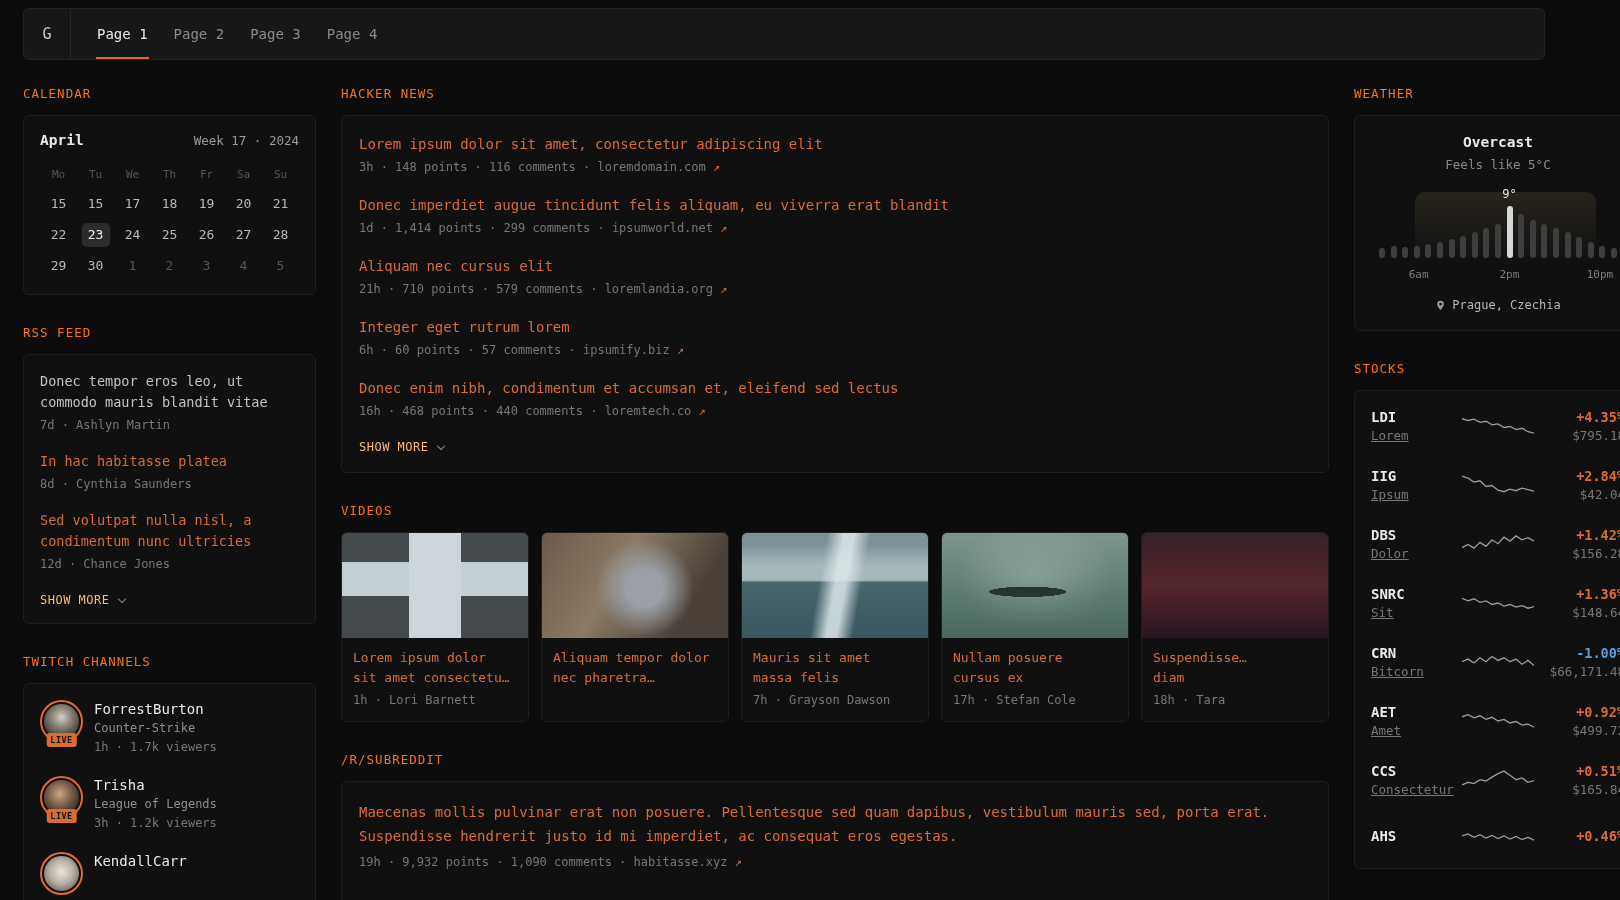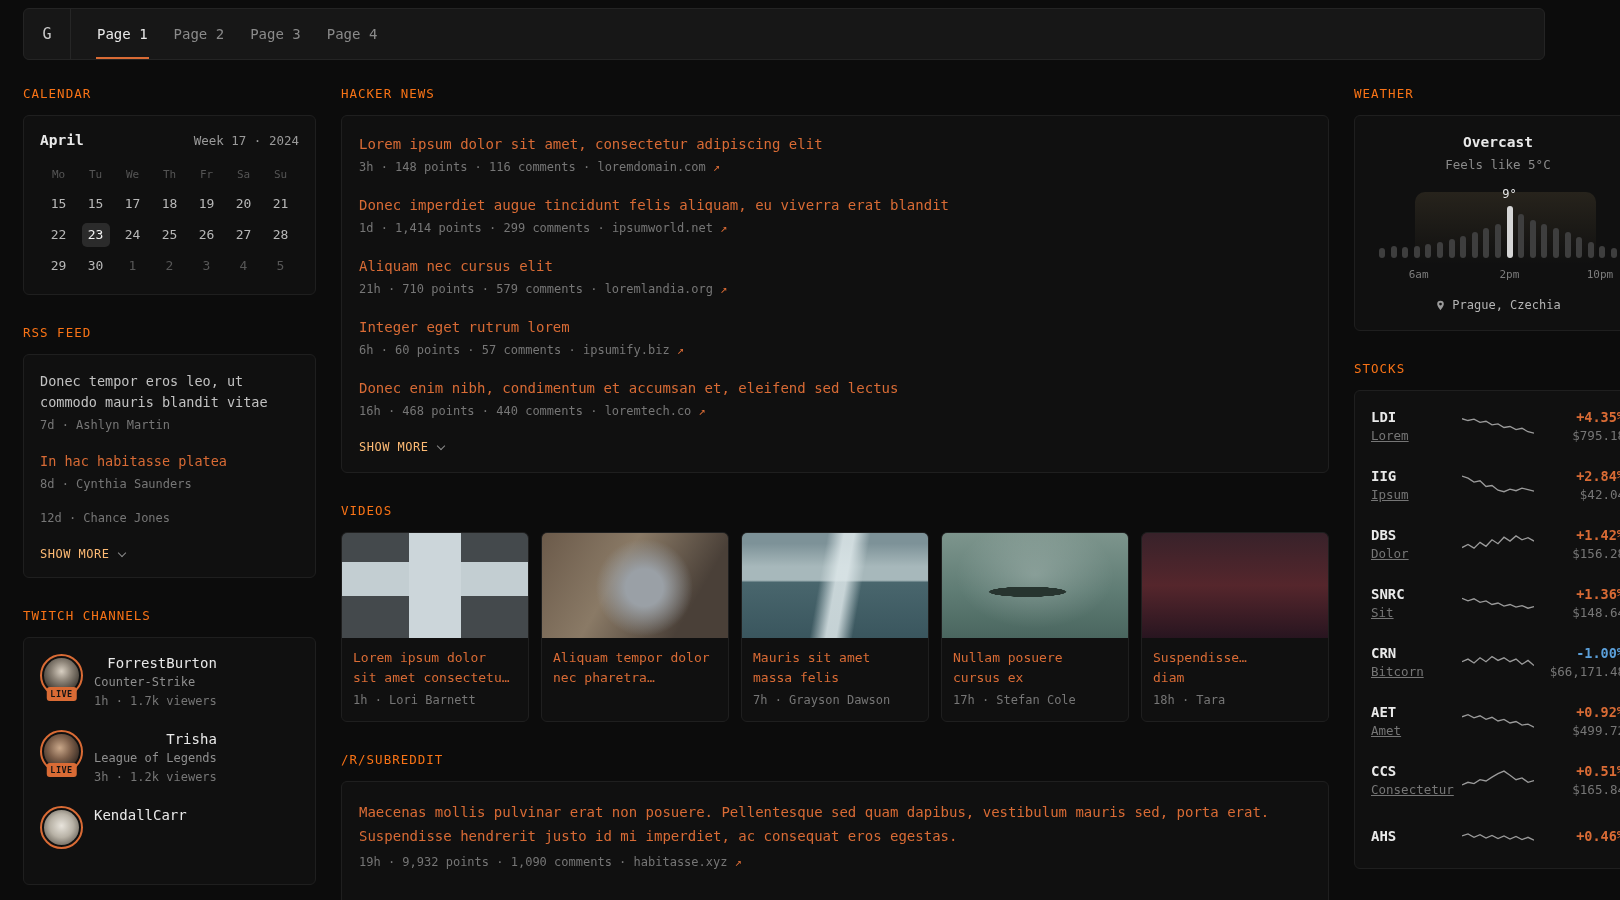--- a/index.html
+++ b/index.html
@@ -92,21 +92,21 @@
   .avatar{width:100%;height:100%;border-radius:50%;}
   .av-1{background:radial-gradient(circle at 50% 38%,#d8cfc2 0%,#8d8478 35%,#4a443c 70%,#2b2824 100%);}
   .av-2{background:radial-gradient(circle at 45% 40%,#caa88a 0%,#7d5f4a 40%,#3a2e26 75%);}
   .av-3{background:radial-gradient(circle at 50% 45%,#e8e4dc 0%,#b8b2a6 45%,#6e685e 80%);}
   .live-badge{
     position:absolute;bottom:-6px;left:50%;transform:translateX(-50%);
     background:var(--accent);color:#141414;font-size:8.5px;font-weight:bold;
     padding:2px 4px;border-radius:3px;letter-spacing:.5px;
   }
   .live-badge:empty{display:none;}
-  .ch-name{display:block;color:var(--bright);font-size:14px;line-height:19px;text-decoration:none;cursor:pointer;text-align:right;}
+  .ch-name{display:block;color:var(--bright);font-size:14px;line-height:19px;text-decoration:none;cursor:pointer;}
   .ch-game{color:#8f8f8f;font-size:12px;line-height:19px;}
   .ch-info .meta{line-height:19px;}
 
   
   .hn-item{margin-bottom:19px;}
   .hn-title{
     display:block;color:var(--accent);font-size:14px;line-height:21px;text-decoration:none;cursor:pointer;
     margin-bottom:4px;
   }
   .domain{color:var(--dim);text-decoration:none;cursor:pointer;}
@@ -251,20 +251,21 @@
         <div class="card">
           <article class="rss-item">
             <a class="rss-title visited">Donec tempor eros leo, ut commodo mauris blandit vitae</a>
             <div class="meta">7d · Ashlyn Martin</div>
           </article>
           <article class="rss-item">
             <a class="rss-title">In hac habitasse platea</a>
             <div class="meta">8d · Cynthia Saunders</div>
           </article>
           <article class="rss-item">
+            <a class="rss-title">Sed volutpat nulla nisl, a condimentum nunc ultricies</a>
             <div class="meta">12d · Chance Jones</div>
           </article>
           <button class="show-more">
             <span>SHOW MORE</span>
             <span class="chev"></span>
           </button>
         </div>
       </div>
 
       <div class="widget">

